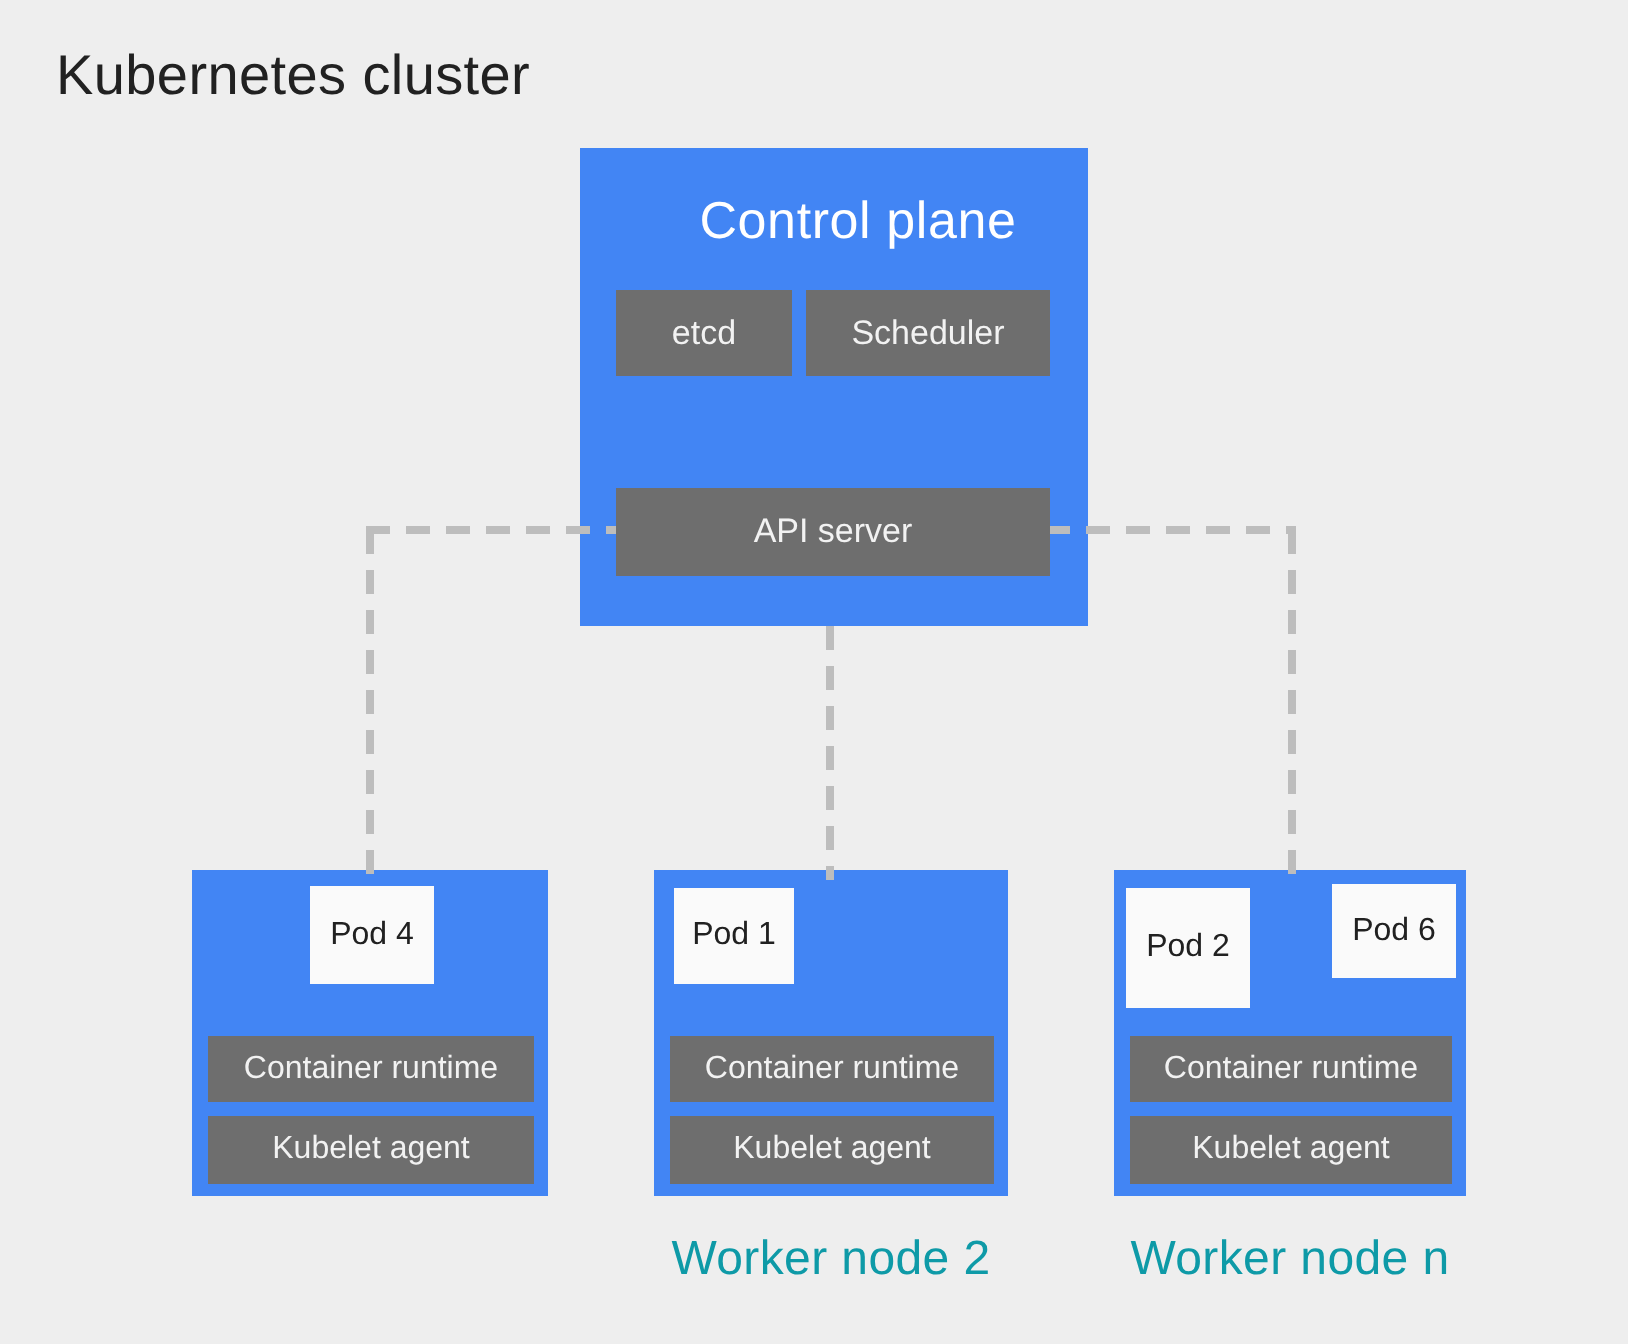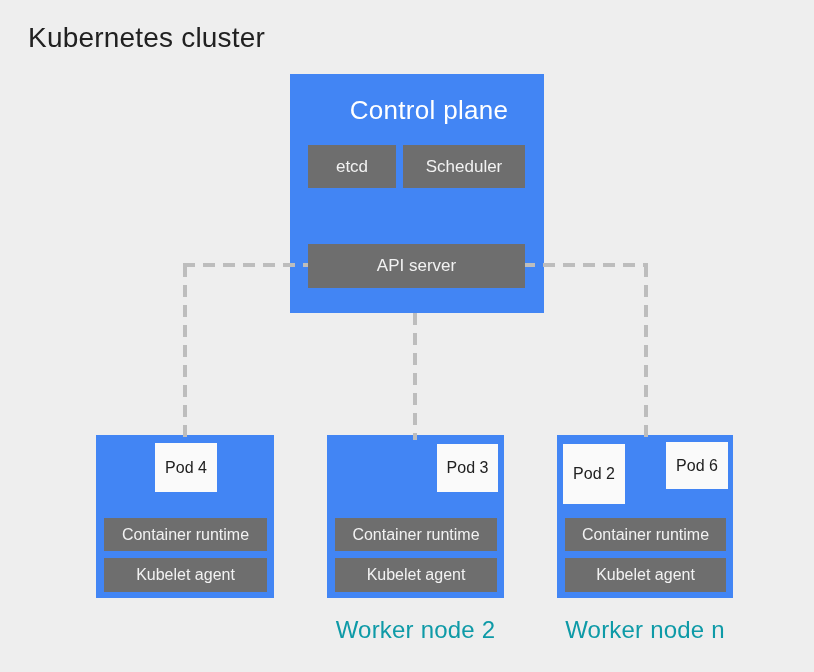--- a/index.html
+++ b/index.html
@@ -167,21 +167,21 @@
     <div class="cp-box api">API server</div>
   </div>
 
   <div class="worker n1">
     <div class="pod pod-a">Pod 4</div>
     <div class="node-row runtime">Container runtime</div>
     <div class="node-row kubelet">Kubelet agent</div>
   </div>
 
   <div class="worker n2">
-    <div class="pod pod-b">Pod 3</div>
+    <div class="pod pod-a">Pod 1</div>
     <div class="node-row runtime">Container runtime</div>
     <div class="node-row kubelet">Kubelet agent</div>
   </div>
 
   <div class="worker n3">
     <div class="pod pod-a">Pod 2</div>
     <div class="pod pod-b">Pod 6</div>
     <div class="node-row runtime">Container runtime</div>
     <div class="node-row kubelet">Kubelet agent</div>
   </div>

